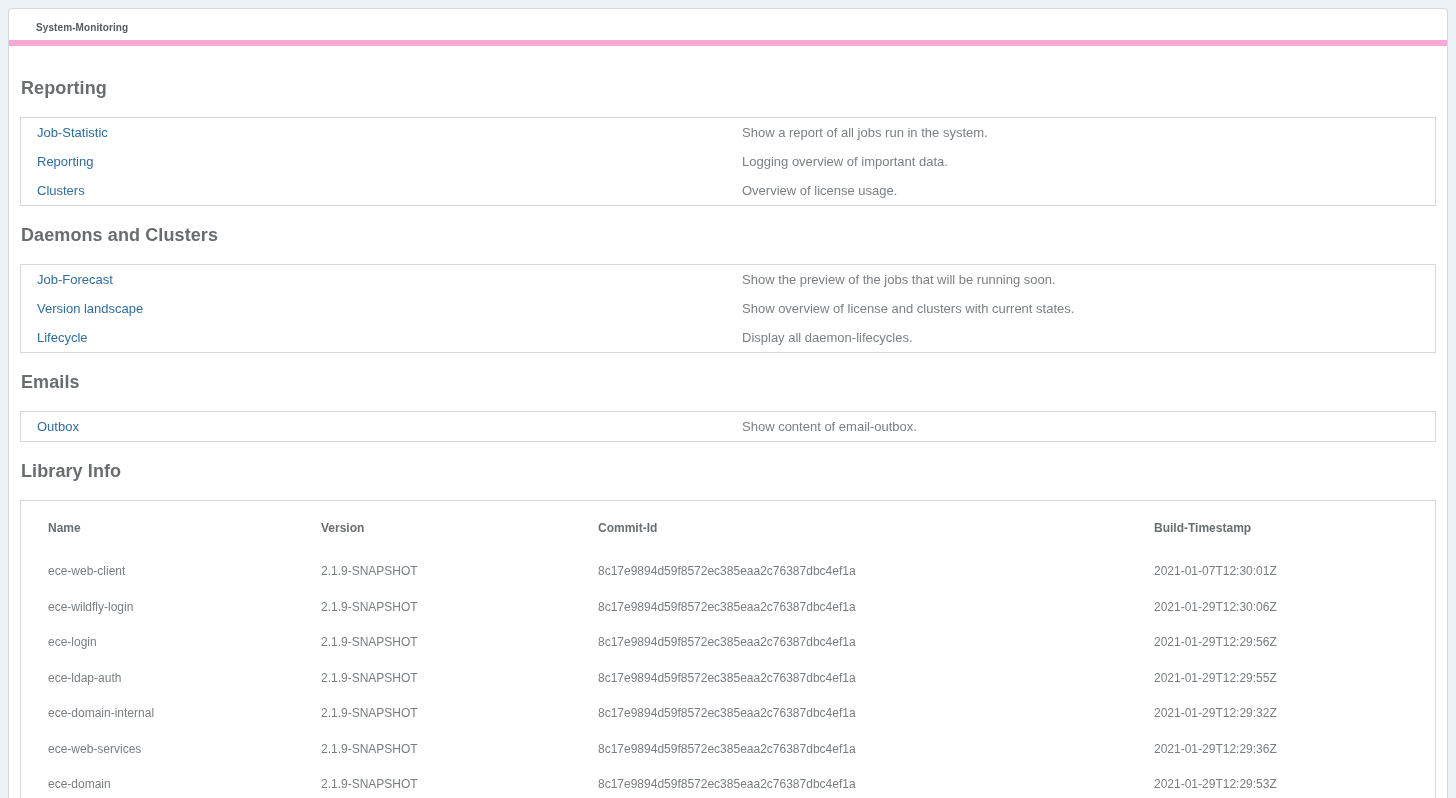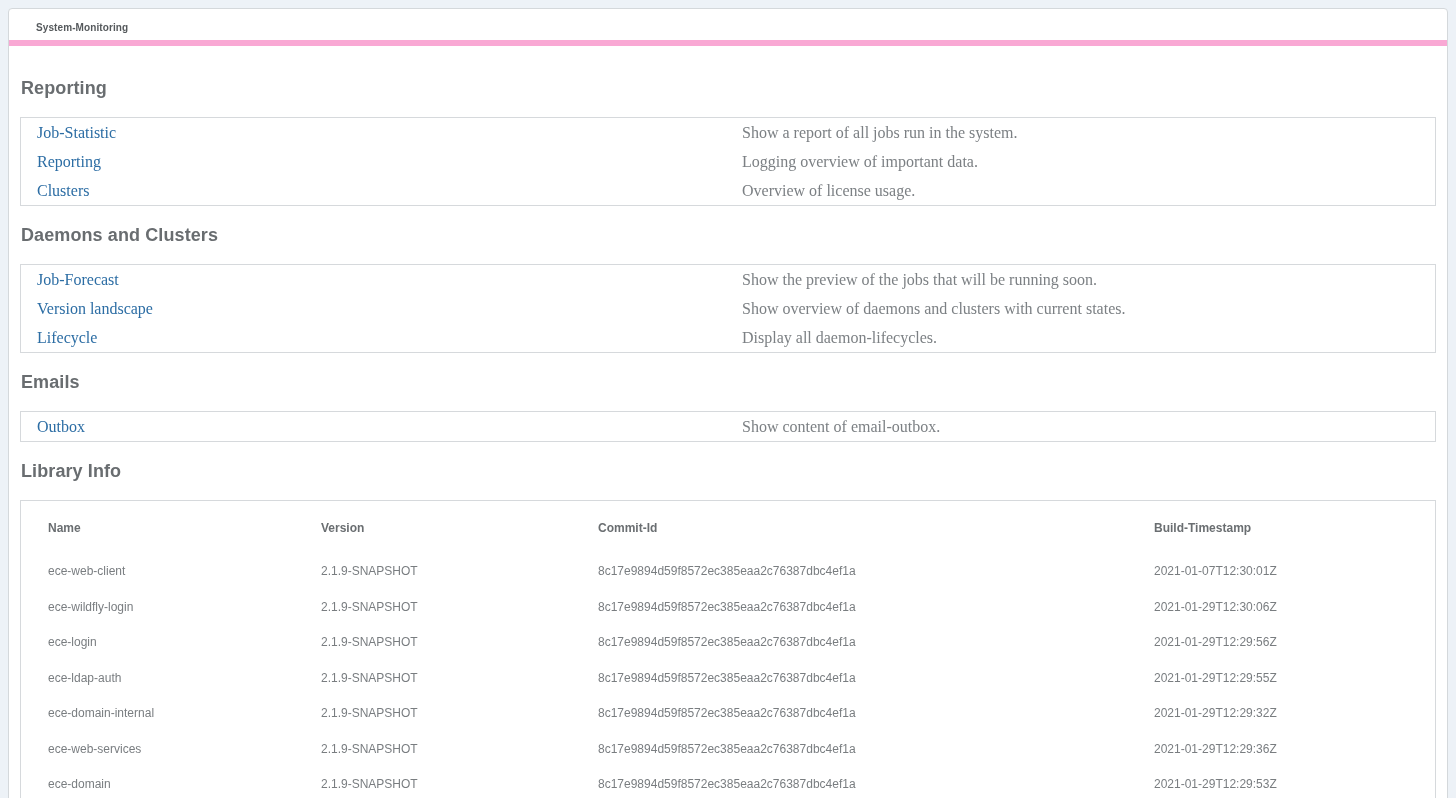--- a/index.html
+++ b/index.html
@@ -44,22 +44,21 @@
 
   .link-box {
     border: 1px solid #d6d9dc;
     padding: 0 16px;
     background: #fff;
   }
   .link-row {
     display: grid;
     grid-template-columns: 705px 1fr;
     line-height: 29px;
-    font-size: 16px;
-    font-family: Liberation Serif, serif;
+    font-size: 13px;
   }
   .link-row a {
     color: #2c6da4;
     text-decoration: none;
     cursor: pointer;
     justify-self: start;
   }
   .link-row .desc { color: #7c8084; }
 
   .lib-box {
@@ -107,21 +106,21 @@
     </div>
 
     <h2 class="section-heading">Daemons and Clusters</h2>
     <div class="link-box">
       <div class="link-row">
         <a>Job-Forecast</a>
         <span class="desc">Show the preview of the jobs that will be running soon.</span>
       </div>
       <div class="link-row">
         <a>Version landscape</a>
-        <span class="desc">Show overview of daemons and clusters with current states.</span>
+        <span class="desc">Show overview of license and clusters with current states.</span>
       </div>
       <div class="link-row">
         <a>Lifecycle</a>
         <span class="desc">Display all daemon-lifecycles.</span>
       </div>
     </div>
 
     <h2 class="section-heading">Emails</h2>
     <div class="link-box">
       <div class="link-row">

